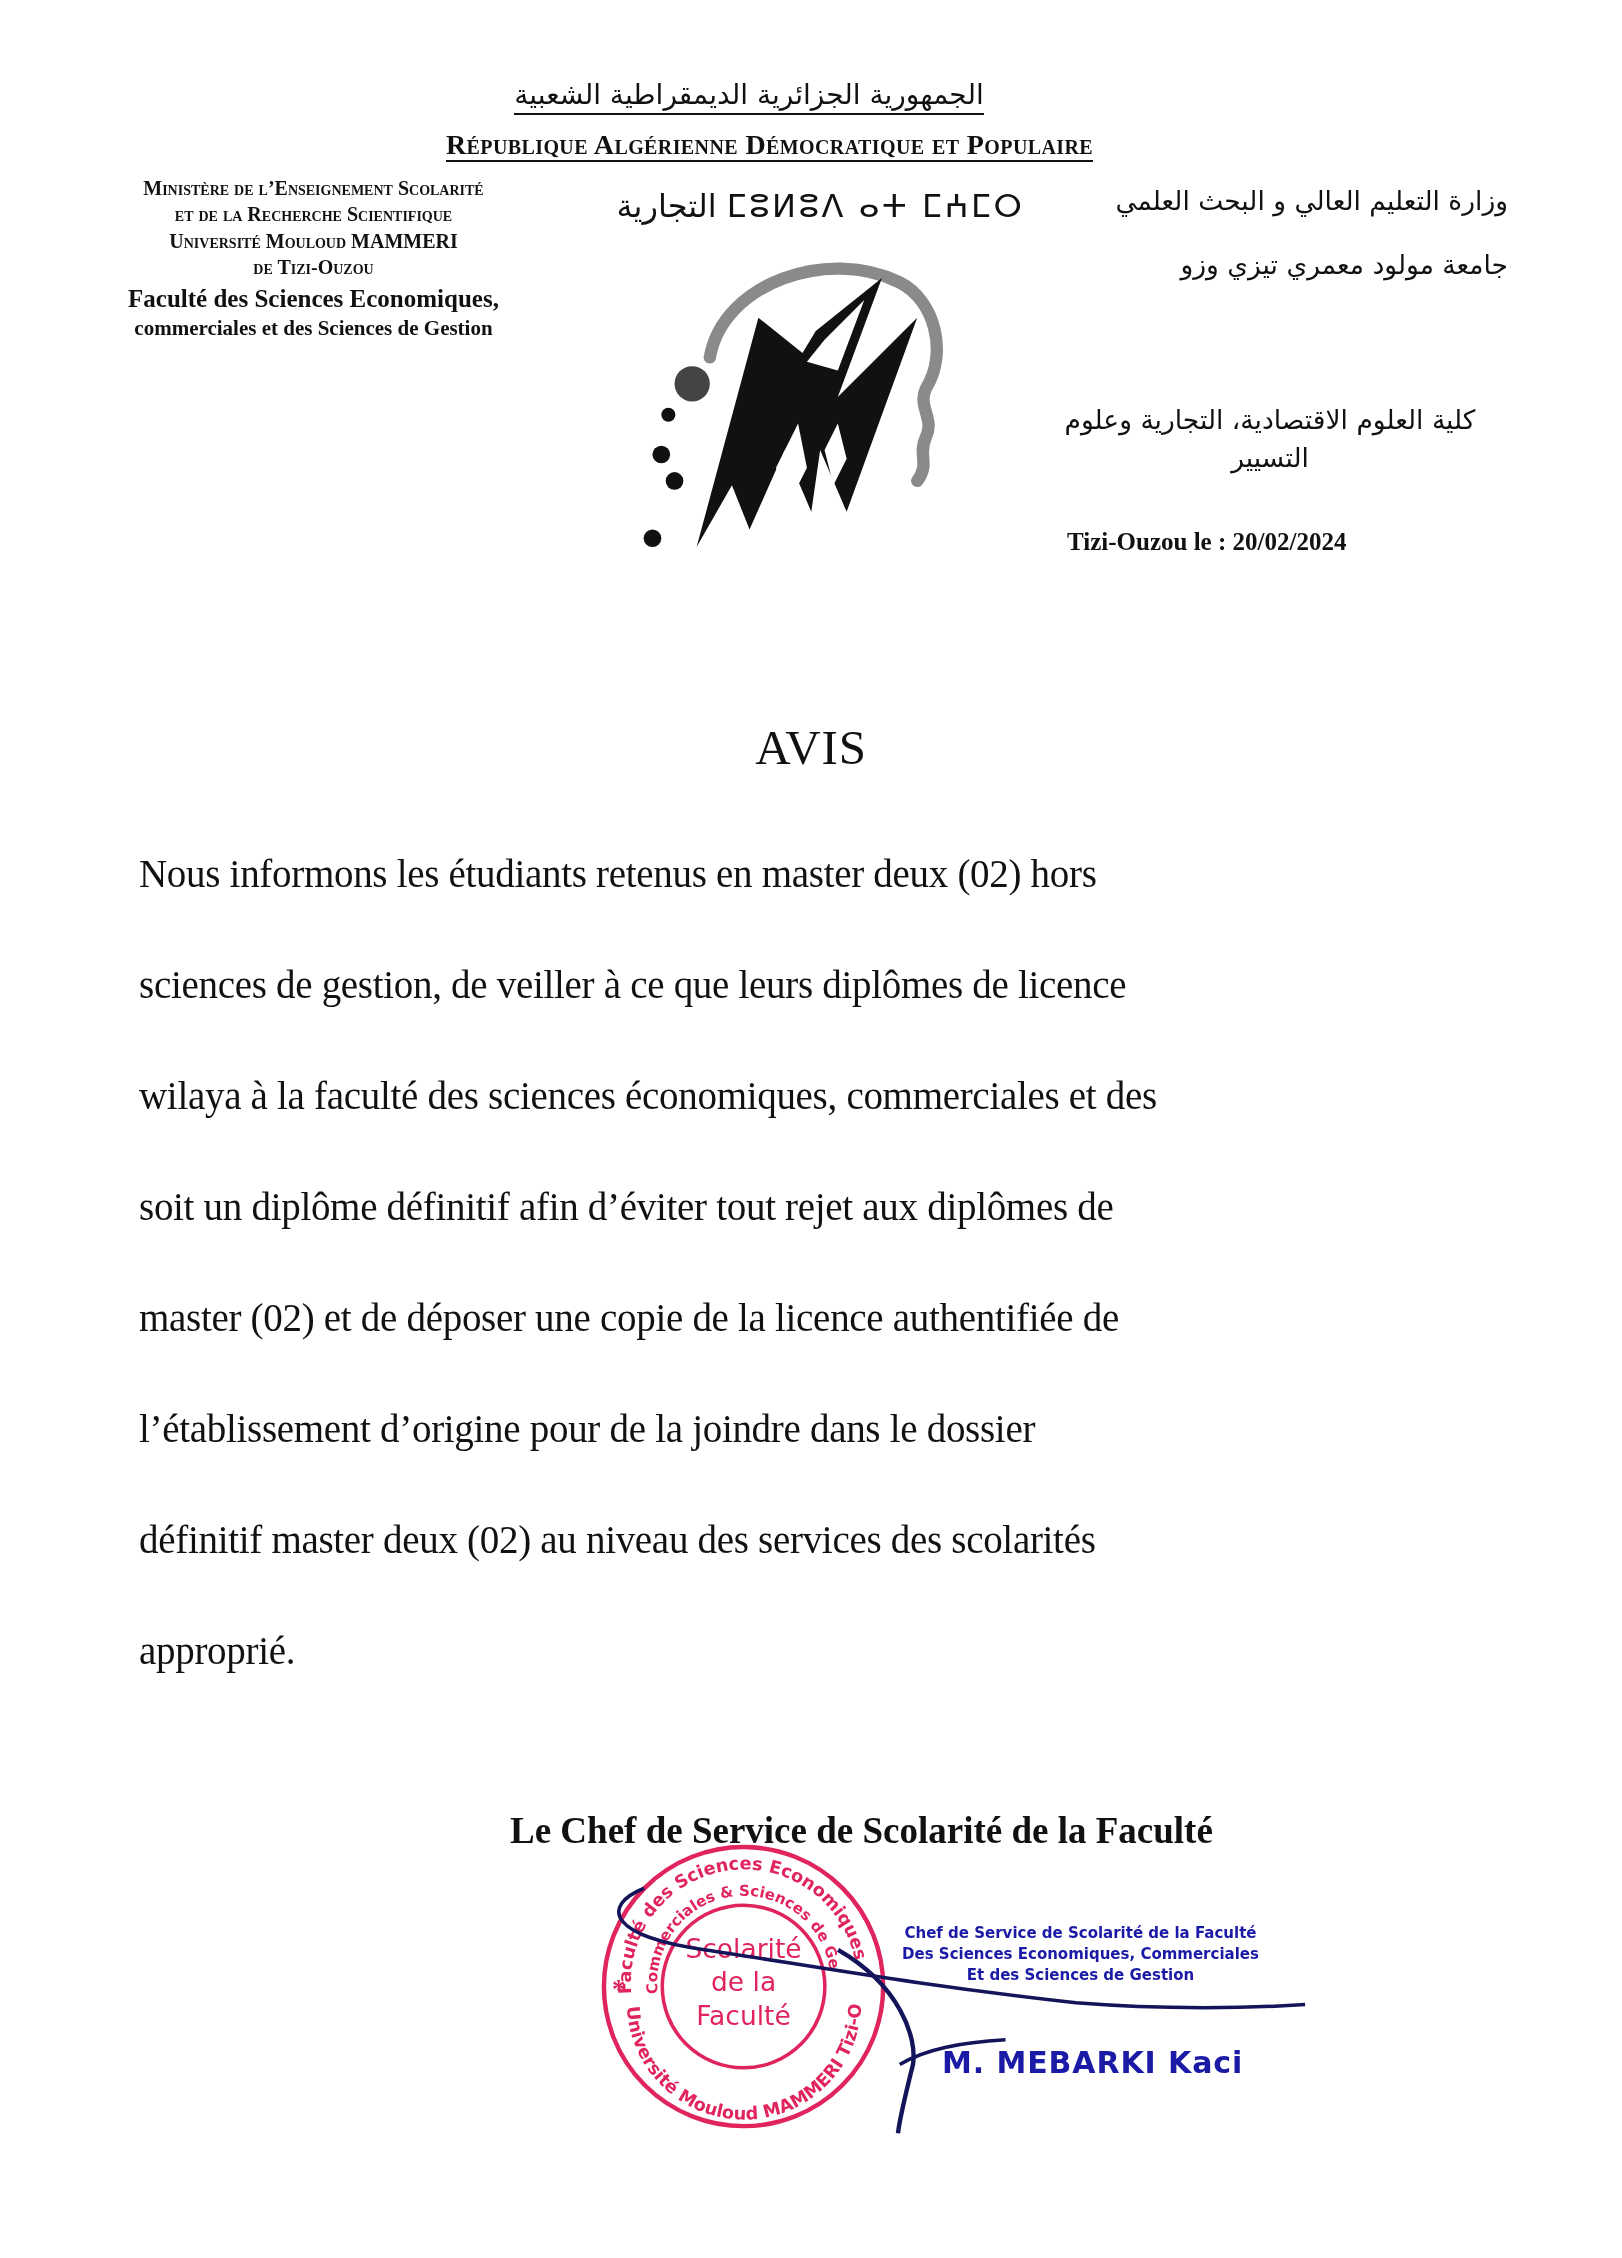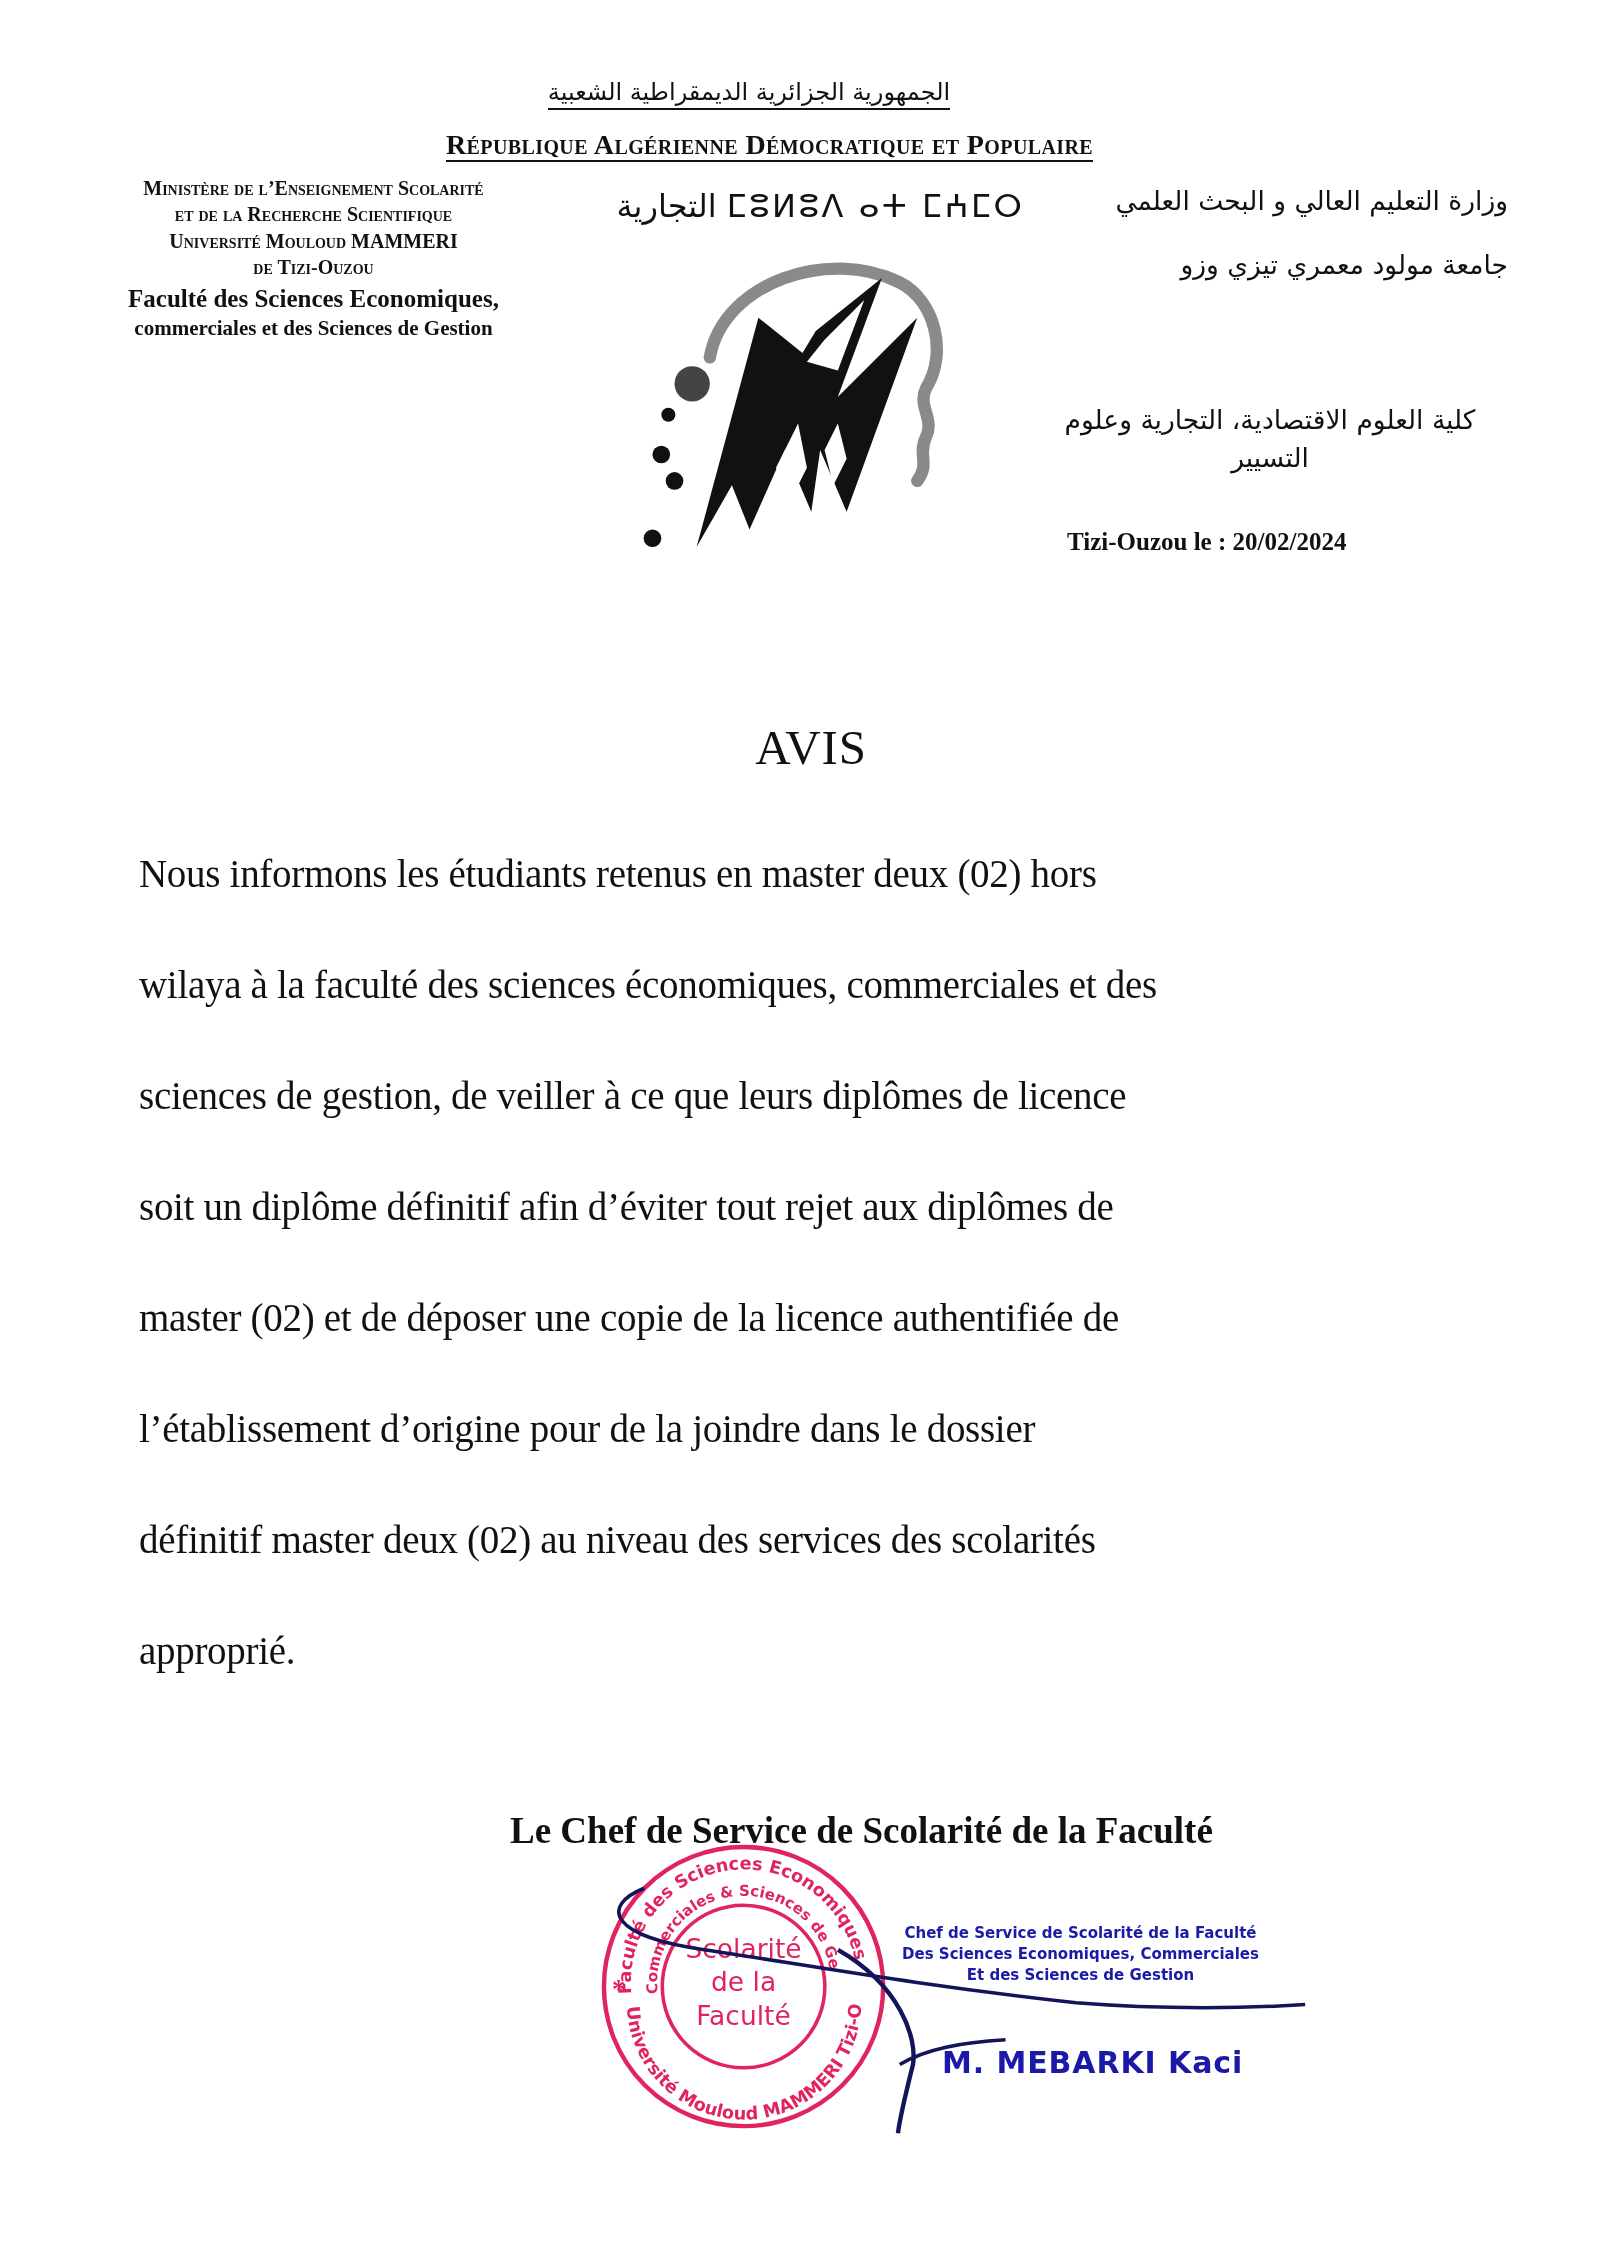--- a/index.html
+++ b/index.html
@@ -2,21 +2,21 @@
 <html style="font-size:14px"><head>
 <meta charset="utf-8">
 <style>
   html, body { margin: 0; padding: 0; background: #ffffff; }
   body { width: 1622px; height: 2258px; position: relative; overflow: hidden;
          font-family: "Liberation Serif", "DejaVu Serif", serif; color: #111; }
   .abs { position: absolute; }
 
   
   .ar-top { left: 0; width: 1498px; top: 78px; text-align: center;
-            font-family: "DejaVu Sans", sans-serif; font-size: 24px; direction: rtl; }
+            font-family: "DejaVu Sans", sans-serif; font-size: 28px; direction: rtl; }
   .ar-top span { border-bottom: 2.6px solid #111; padding-bottom: 1.8px; }
   .rep { left: 0; width: 1539px; top: 129px; text-align: center; font-weight: bold;
          font-size: 28px; font-variant: small-caps; letter-spacing: 0.4px; }
   .rep span { border-bottom: 2.6px solid #111; }
 
   .left-block { left: 53px; top: 175px; width: 521px; text-align: center;
                 font-weight: bold; line-height: 1.32; }
   .left-block .sc { font-variant: small-caps; font-size: 20px; display: block; }
   .left-block .fac1 { font-size: 25px; display: block; margin-top: 1.8px; }
   .left-block .fac2 { font-size: 21px; display: block; }
@@ -80,22 +80,22 @@
   <circle cx="48" cy="190" r="8" fill="#111"></circle>
   <circle cx="40" cy="235" r="10" fill="#111"></circle>
   <circle cx="55" cy="265" r="10" fill="#111"></circle>
   <circle cx="30" cy="330" r="10" fill="#111"></circle>
 </svg>
 
 <div class="abs title">AVIS</div>
 
 <div class="abs body">
   <div class="line">Nous informons les étudiants retenus en master deux (02) hors</div>
+  <div class="line">sciences de gestion, de veiller à ce que leurs diplômes de licence</div>
   <div class="line">wilaya à la faculté des sciences économiques, commerciales et des</div>
-  <div class="line">sciences de gestion, de veiller à ce que leurs diplômes de licence</div>
   <div class="line">soit un diplôme définitif afin d’éviter tout rejet aux diplômes de</div>
   <div class="line">master (02) et de déposer une copie de la licence authentifiée de</div>
   <div class="line">l’établissement d’origine pour de la joindre dans le dossier</div>
   <div class="line">définitif master deux (02) au niveau des services des scolarités</div>
   <div class="line">approprié.</div>
 </div>
 
 <div class="abs sig-title">Le Chef de Service de Scolarité de la Faculté</div>
 
 <svg class="abs stamp" viewBox="0 0 335 335">

